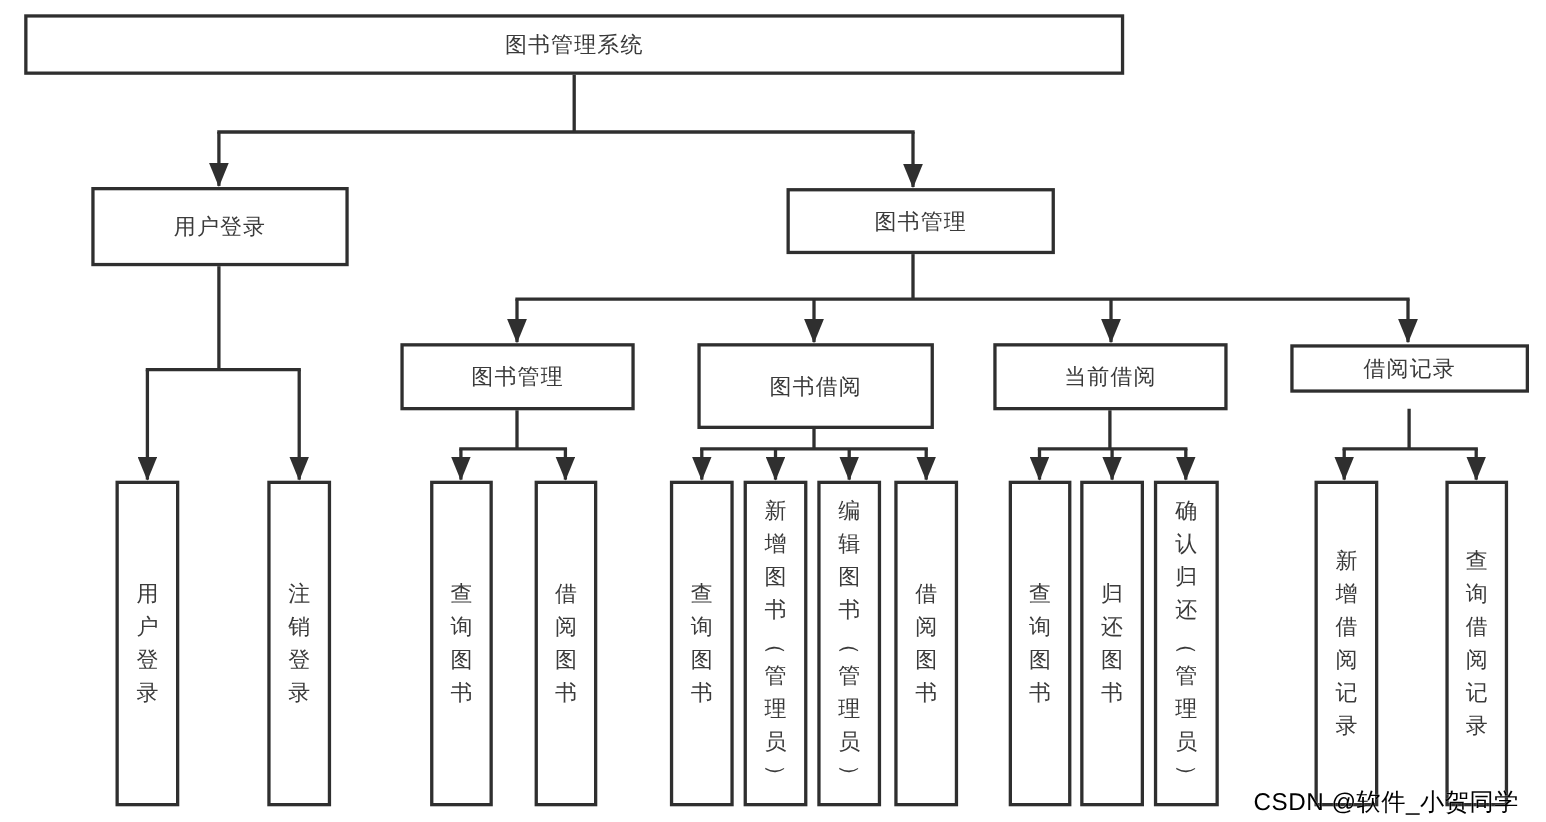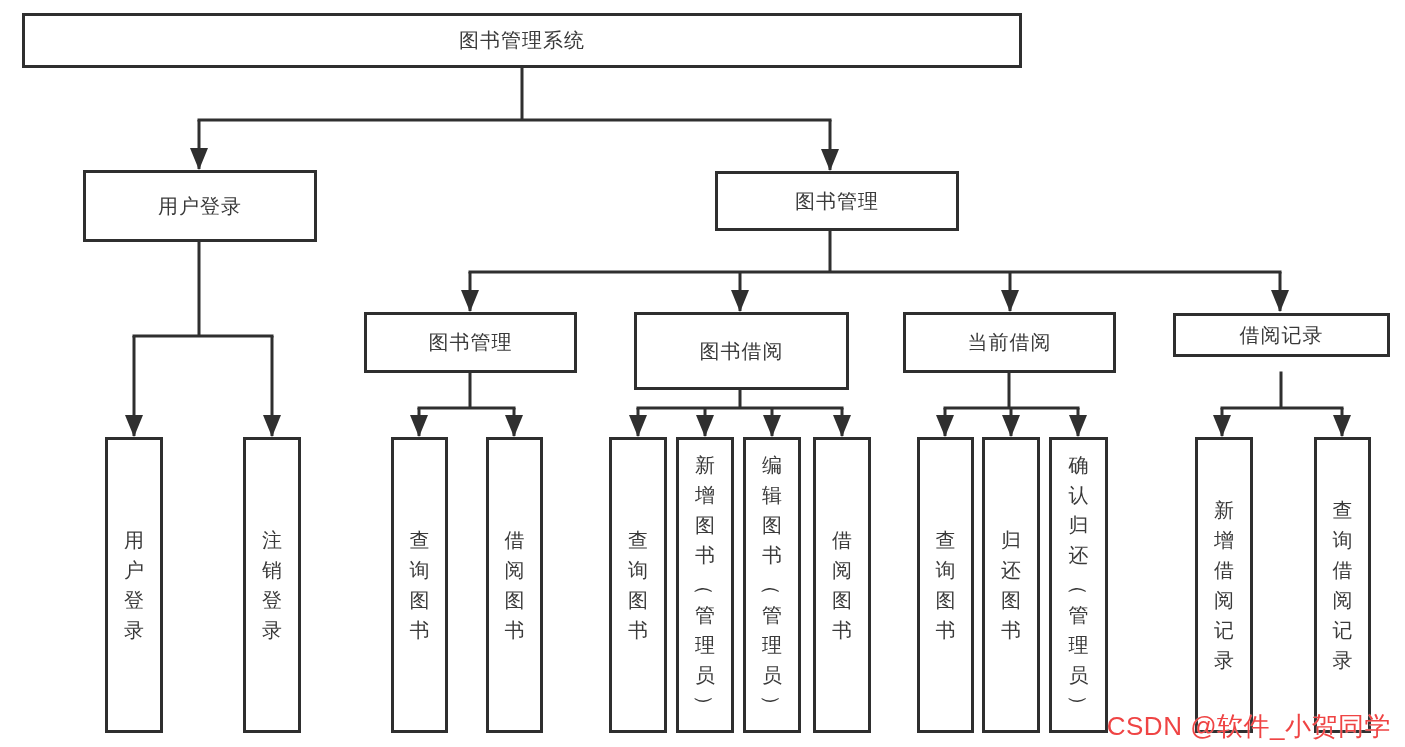--- a/index.html
+++ b/index.html
@@ -18,23 +18,23 @@
     border:3px solid #2f2f2f;
     display:flex;align-items:center;justify-content:center;
     color:#3a3a3a;
   }
   .hbox{font-size:20px;letter-spacing:1px;}
   .vbox{top:437px;height:296px;}
   .vlabel{display:flex;flex-direction:column;align-items:center;justify-content:center;}
   .vchar{display:block;width:24px;height:30px;line-height:30px;text-align:center;font-size:20px;}
   .vchar.rot{transform:rotate(90deg);}
   #watermark{
-    position:absolute;right:14px;bottom:3px;
-    font-size:26px;letter-spacing:.5px;
-    color:#ef4444;text-shadow:0 0 1px rgba(255,255,255,.85);
+    position:absolute;right:24px;bottom:3px;
+    font-size:22px;letter-spacing:.5px;
+    color:#000000;text-shadow:0 0 1px rgba(255,255,255,.85);
     white-space:nowrap;
   }
 </style>
 </head>
 <body>
 
 <div id="canvas">
 
   <svg id="connectors" width="1405" height="747" viewBox="0 0 1405 747">
     <defs>

